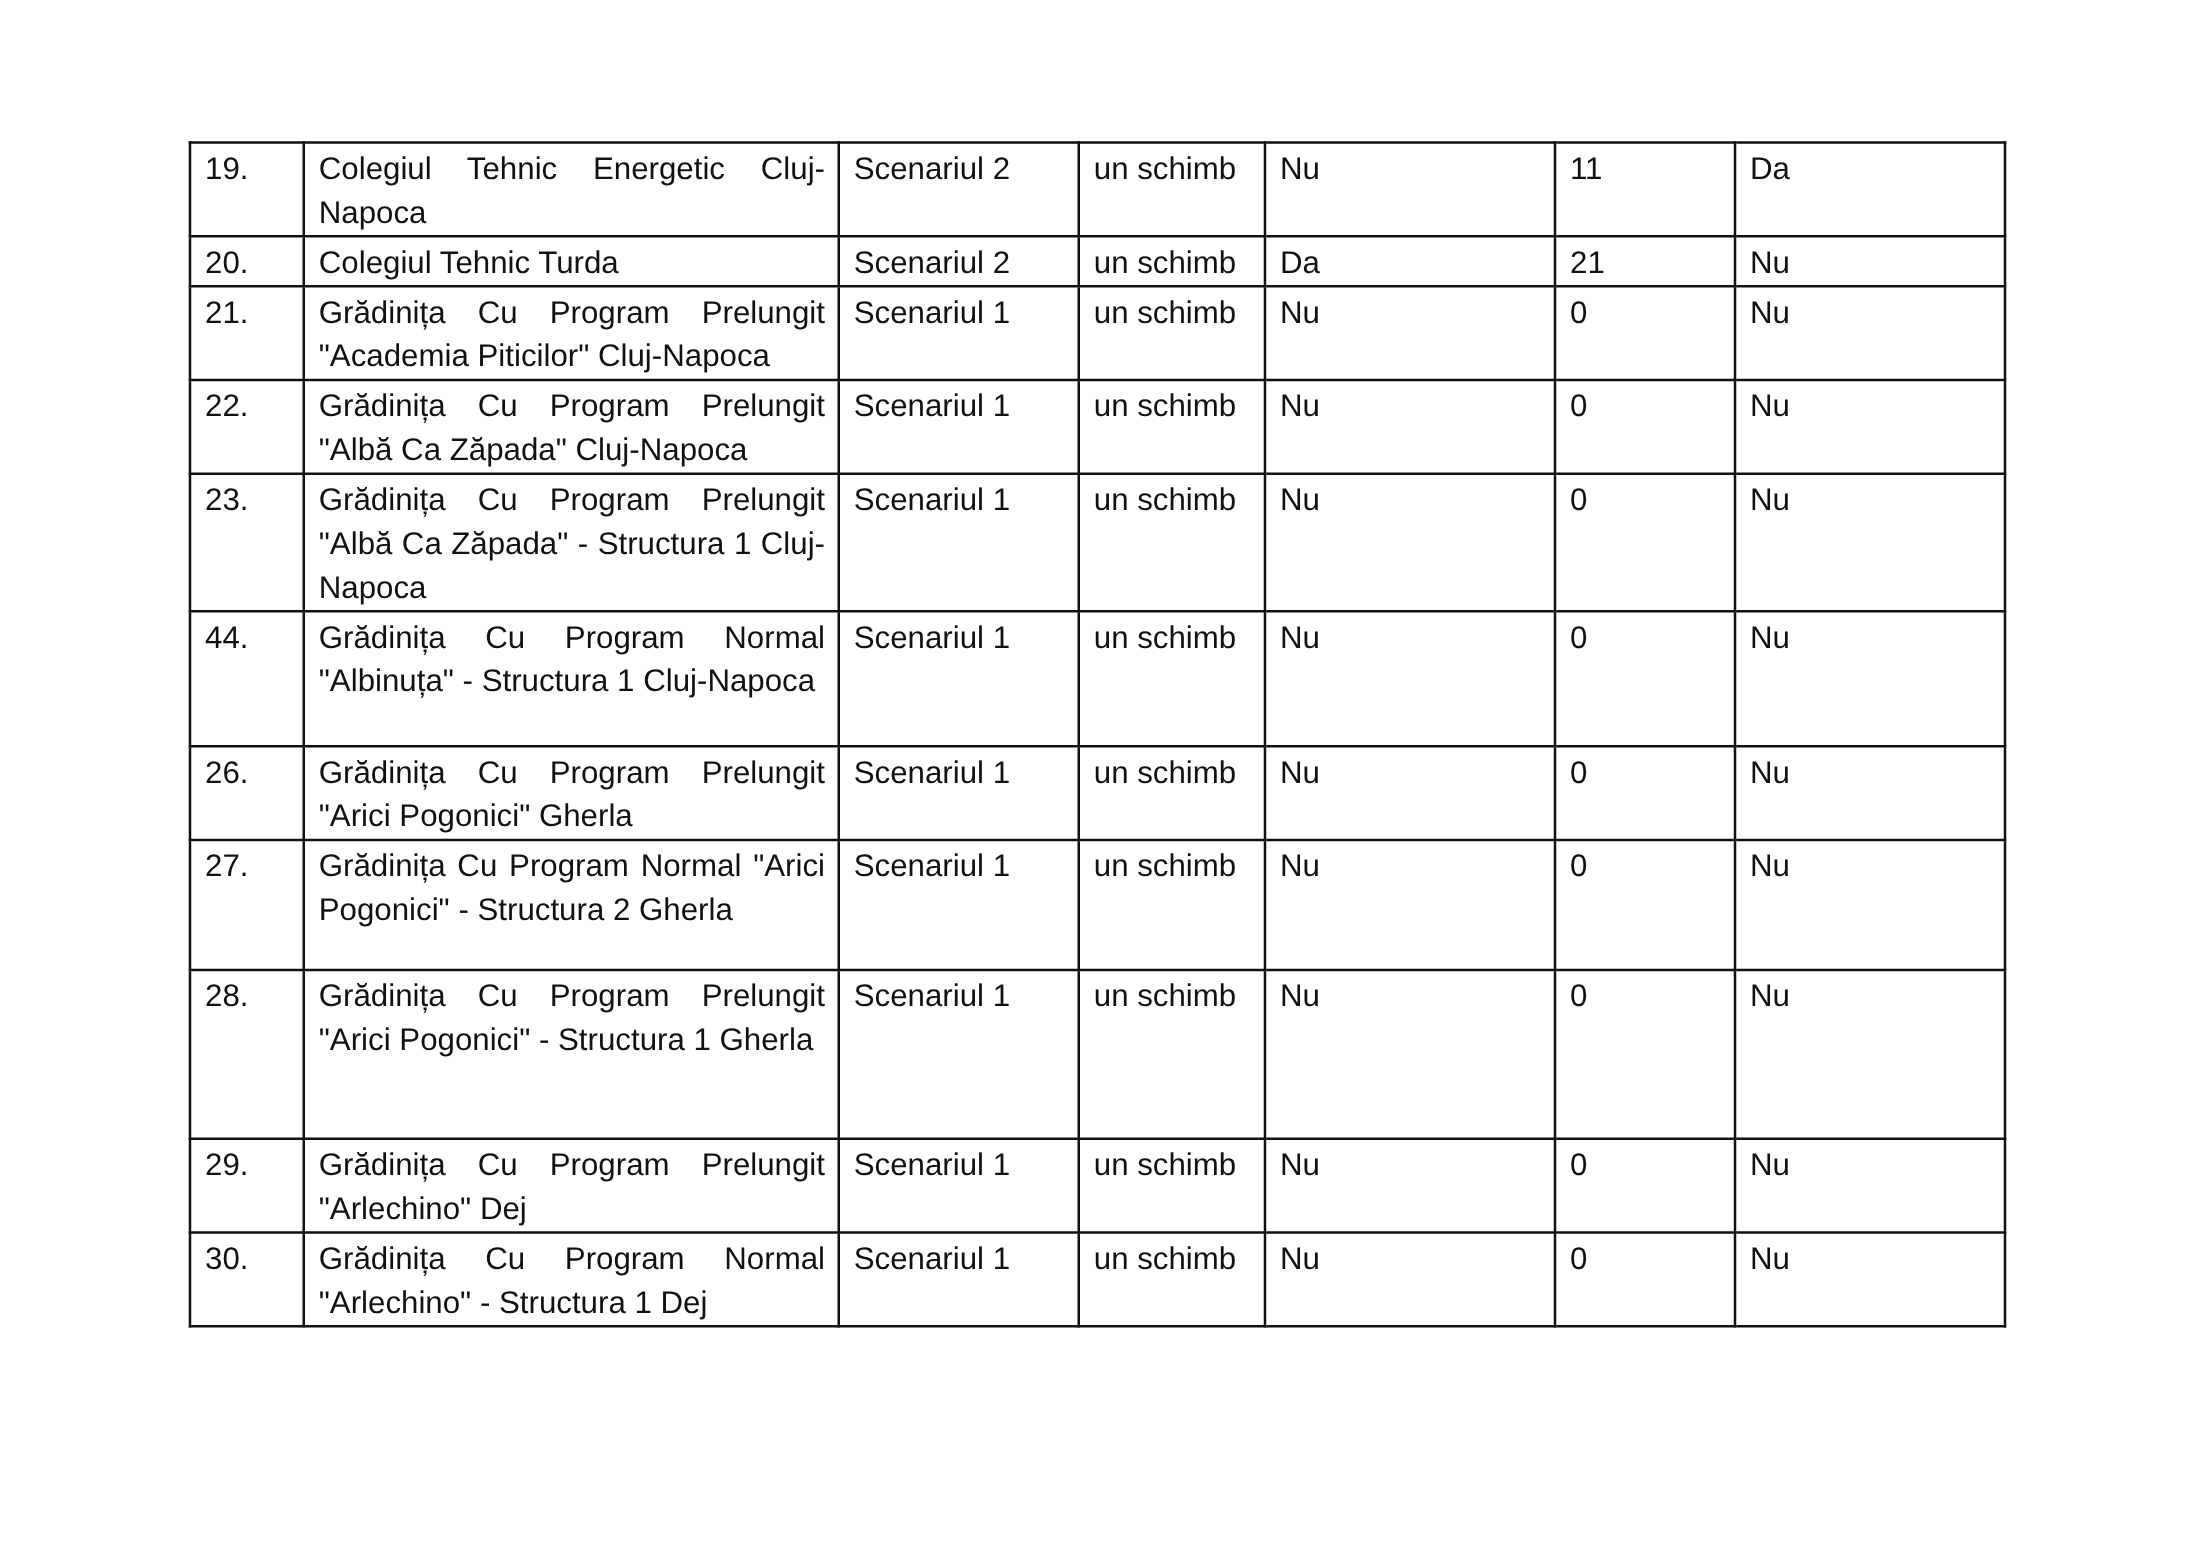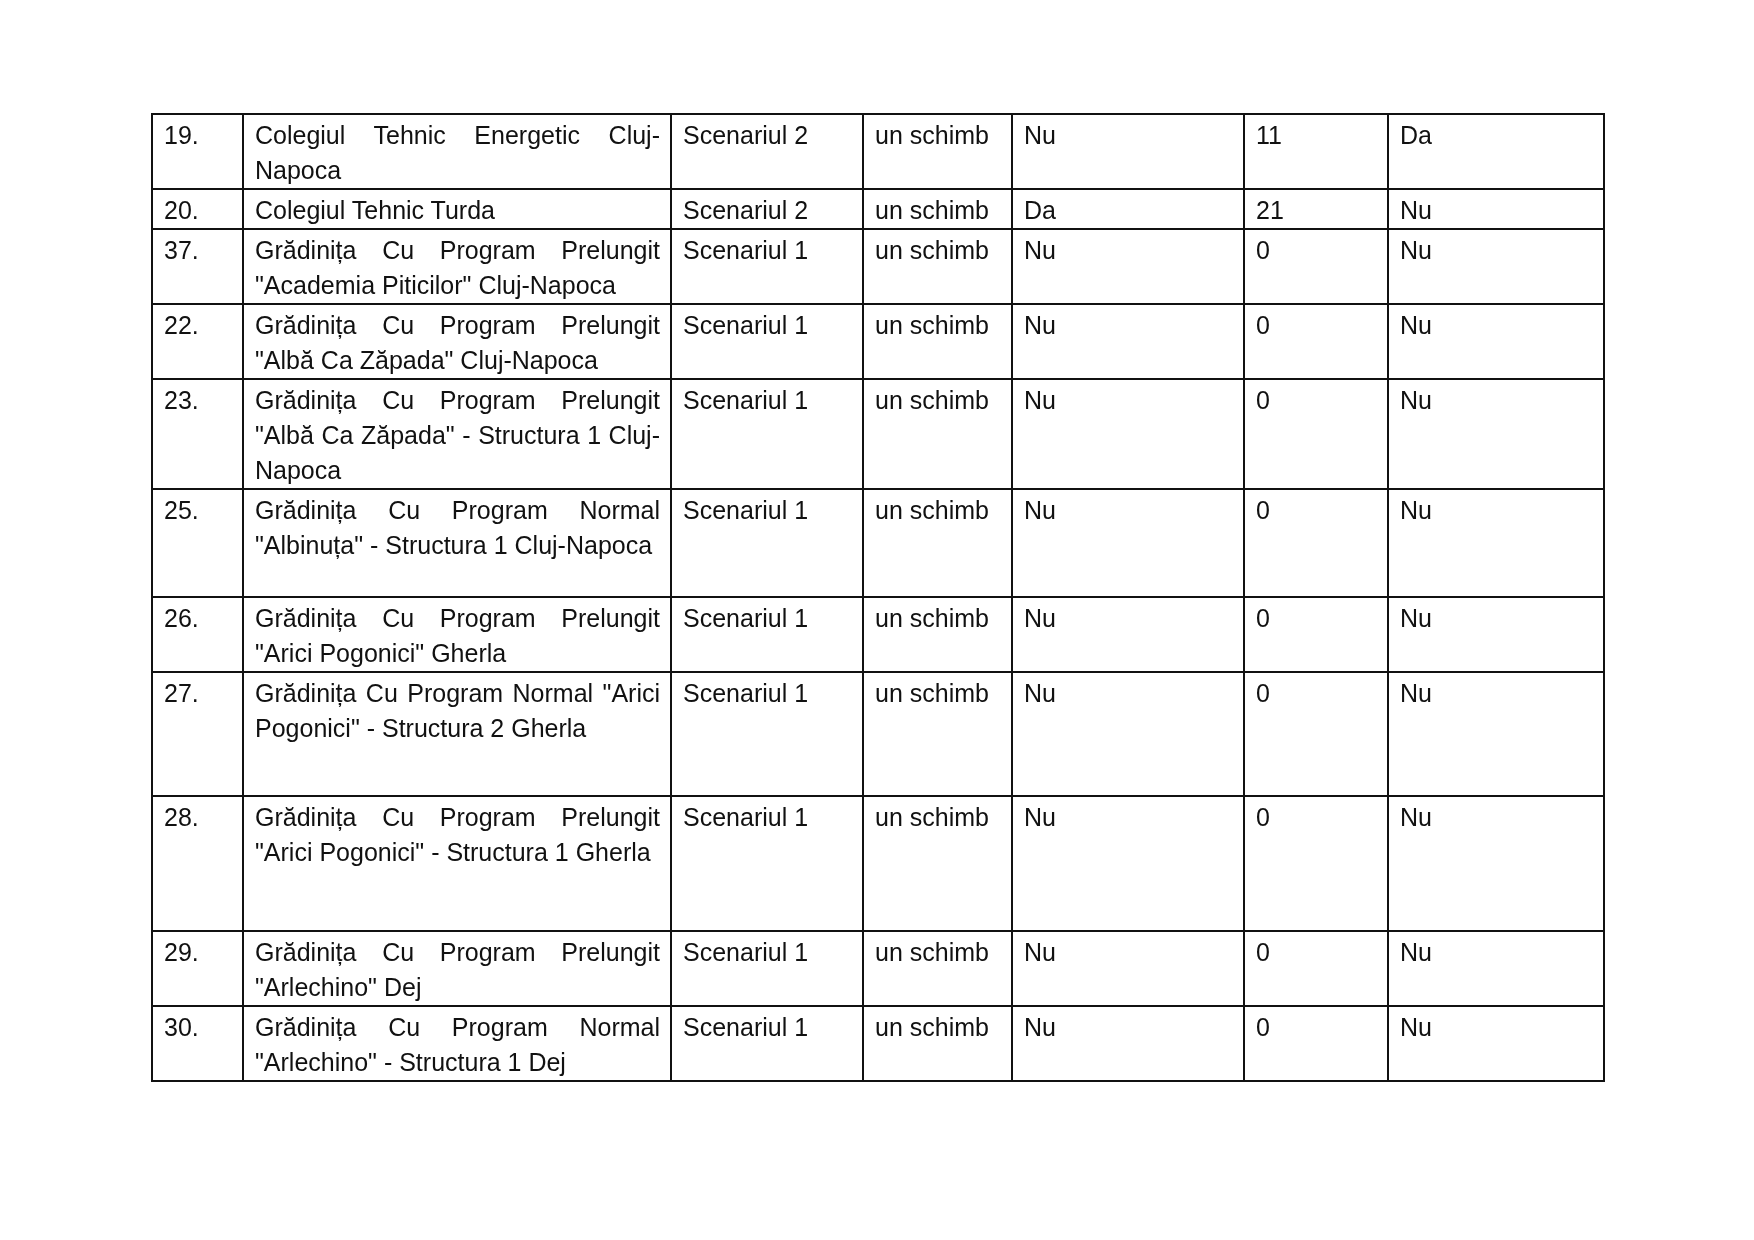--- a/index.html
+++ b/index.html
@@ -47,21 +47,21 @@
       <tr style="height: 36px;">
     <td class="c-nr">20.</td>
     <td class="c-name">Colegiul Tehnic Turda</td>
     <td class="c-scen">Scenariul 2</td>
     <td class="c-shift">un schimb</td>
     <td class="c-5">Da</td>
     <td class="c-count">21</td>
     <td class="c-7">Nu</td>
   </tr>
       <tr style="height: 73px;">
-    <td class="c-nr">37.</td>
+    <td class="c-nr">21.</td>
     <td class="c-name">Grădinița Cu Program Prelungit "Academia Piticilor" Cluj-Napoca</td>
     <td class="c-scen">Scenariul 1</td>
     <td class="c-shift">un schimb</td>
     <td class="c-5">Nu</td>
     <td class="c-count">0</td>
     <td class="c-7">Nu</td>
   </tr>
       <tr style="height: 72px; border-radius: 19px;">
     <td class="c-nr">22.</td>
     <td class="c-name">Grădinița Cu Program Prelungit "Albă Ca Zăpada" Cluj-Napoca</td>
@@ -74,38 +74,38 @@
       <tr style="height: 108px;">
     <td class="c-nr">23.</td>
     <td class="c-name">Grădinița Cu Program Prelungit "Albă Ca Zăpada" - Structura 1 Cluj-Napoca</td>
     <td class="c-scen">Scenariul 1</td>
     <td class="c-shift">un schimb</td>
     <td class="c-5">Nu</td>
     <td class="c-count">0</td>
     <td class="c-7">Nu</td>
   </tr>
       <tr style="height: 108px;">
-    <td class="c-nr">25.</td>
+    <td class="c-nr">44.</td>
     <td class="c-name">Grădinița Cu Program Normal "Albinuța" - Structura 1 Cluj-Napoca</td>
     <td class="c-scen">Scenariul 1</td>
     <td class="c-shift">un schimb</td>
     <td class="c-5">Nu</td>
     <td class="c-count">0</td>
     <td class="c-7">Nu</td>
   </tr>
       <tr style="height: 72px;">
     <td class="c-nr">26.</td>
     <td class="c-name">Grădinița Cu Program Prelungit "Arici Pogonici" Gherla</td>
     <td class="c-scen">Scenariul 1</td>
     <td class="c-shift">un schimb</td>
     <td class="c-5">Nu</td>
     <td class="c-count">0</td>
     <td class="c-7">Nu</td>
   </tr>
-      <tr style="height: 124px;">
+      <tr style="height: 104px;">
     <td class="c-nr">27.</td>
     <td class="c-name">Grădinița Cu Program Normal "Arici Pogonici" - Structura 2 Gherla</td>
     <td class="c-scen">Scenariul 1</td>
     <td class="c-shift">un schimb</td>
     <td class="c-5">Nu</td>
     <td class="c-count">0</td>
     <td class="c-7">Nu</td>
   </tr>
       <tr style="height: 135px;">
     <td class="c-nr">28.</td>

